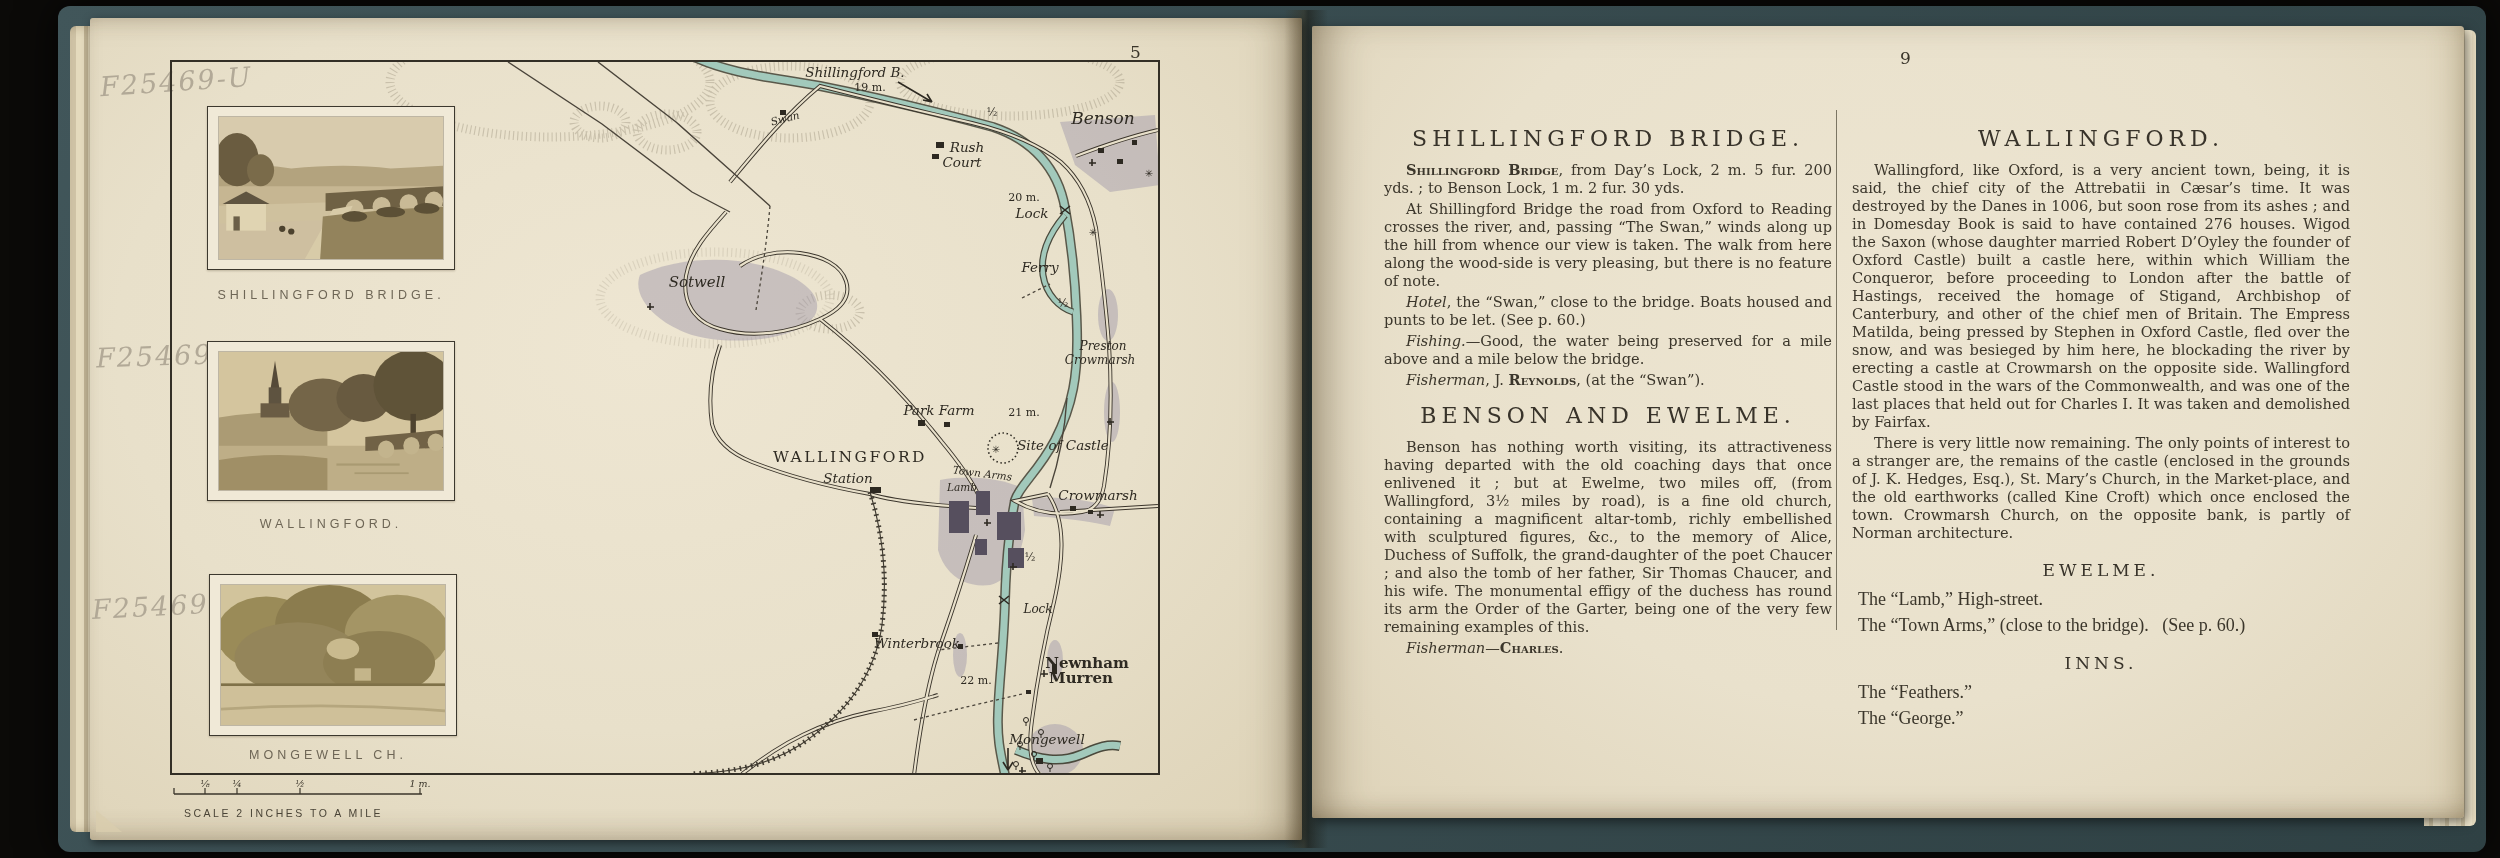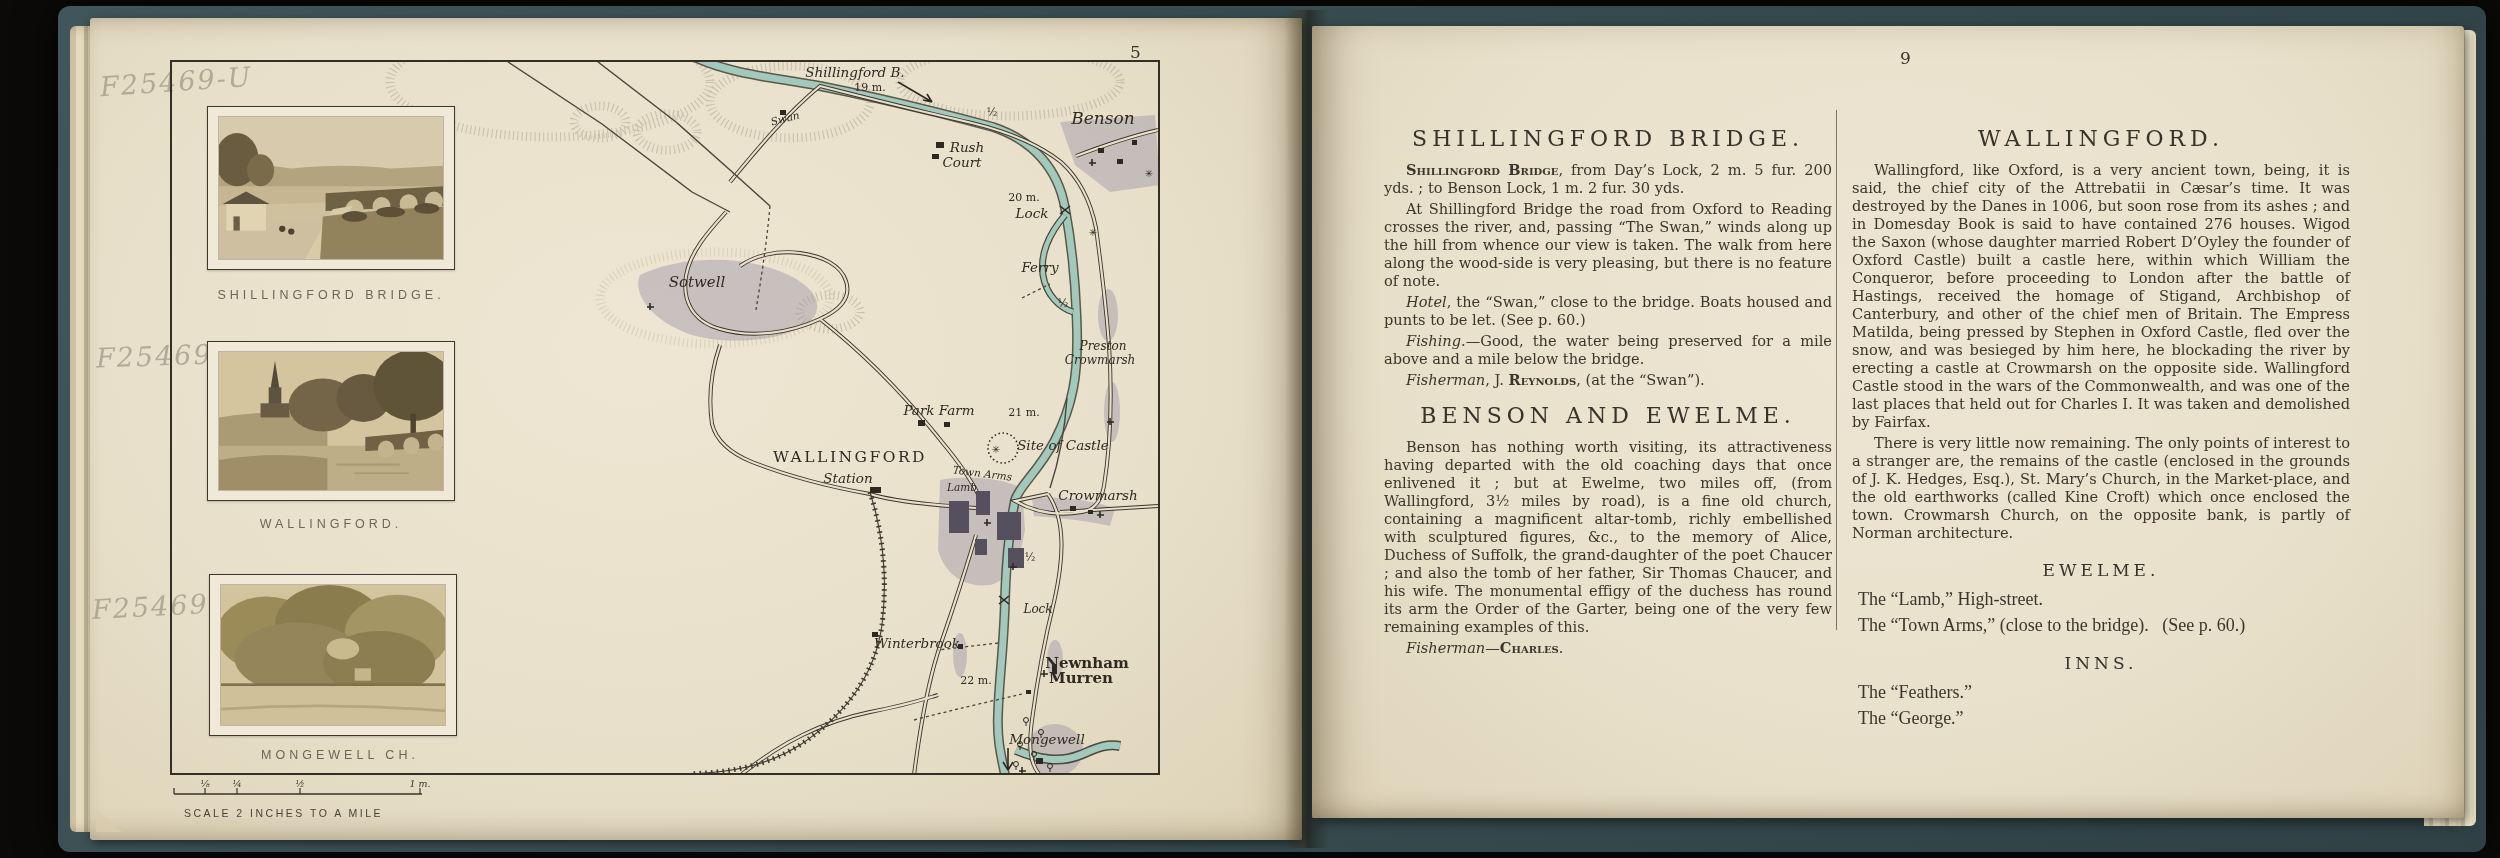--- a/index.html
+++ b/index.html
@@ -37,21 +37,21 @@
   .plate svg.map{position:absolute;left:0;top:0;width:990px;height:715px;}
   .plate-number{position:absolute;left:1040px;top:24px;font-size:17px;color:#3a352a;}
   .page-number{position:absolute;left:588px;top:22px;font-size:17px;color:#3a352a;}
   
   .photo-frame{position:absolute;width:224px;background:#f0e9d7;border:1.3px solid #3c382e;padding:10px 11px;
       box-shadow:0 1px 2px rgba(60,45,20,.25);}
   .photo-frame svg{display:block;width:224px;outline:1px solid rgba(40,30,10,.25);}
   .ph1{left:37px;top:46px;} .ph2{left:37px;top:281px;} .ph3{left:39px;top:514px;}
   .photo-caption{position:absolute;width:248px;text-align:center;
       font-family:"Liberation Sans","DejaVu Sans",sans-serif;font-size:12.5px;letter-spacing:4px;color:#6e6656;}
-  .cap1{left:37px;top:228px;} .cap2{left:37px;top:457px;} .cap3{left:46px;top:688px;}
+  .cap1{left:37px;top:228px;} .cap2{left:37px;top:457px;} .cap3{left:34px;top:688px;}
   
   .map text{fill:#2e2a22;}
   .map .it-lg{font:italic 17px "DejaVu Serif",serif;}
   .map .it-lg2{font:italic 15px "DejaVu Serif",serif;}
   .map .it-md{font:italic 13.5px "DejaVu Serif",serif;}
   .map .it-sm{font:italic 12px "DejaVu Serif",serif;}
   .map .it-xs{font:italic 10.5px "DejaVu Serif",serif;}
   .map .num{font:11px "DejaVu Serif",serif;}
   .map .caps{font:15.5px "DejaVu Serif",serif;letter-spacing:2.5px;}
   .map .bold-sm{font:bold 15px "DejaVu Serif",serif;}

